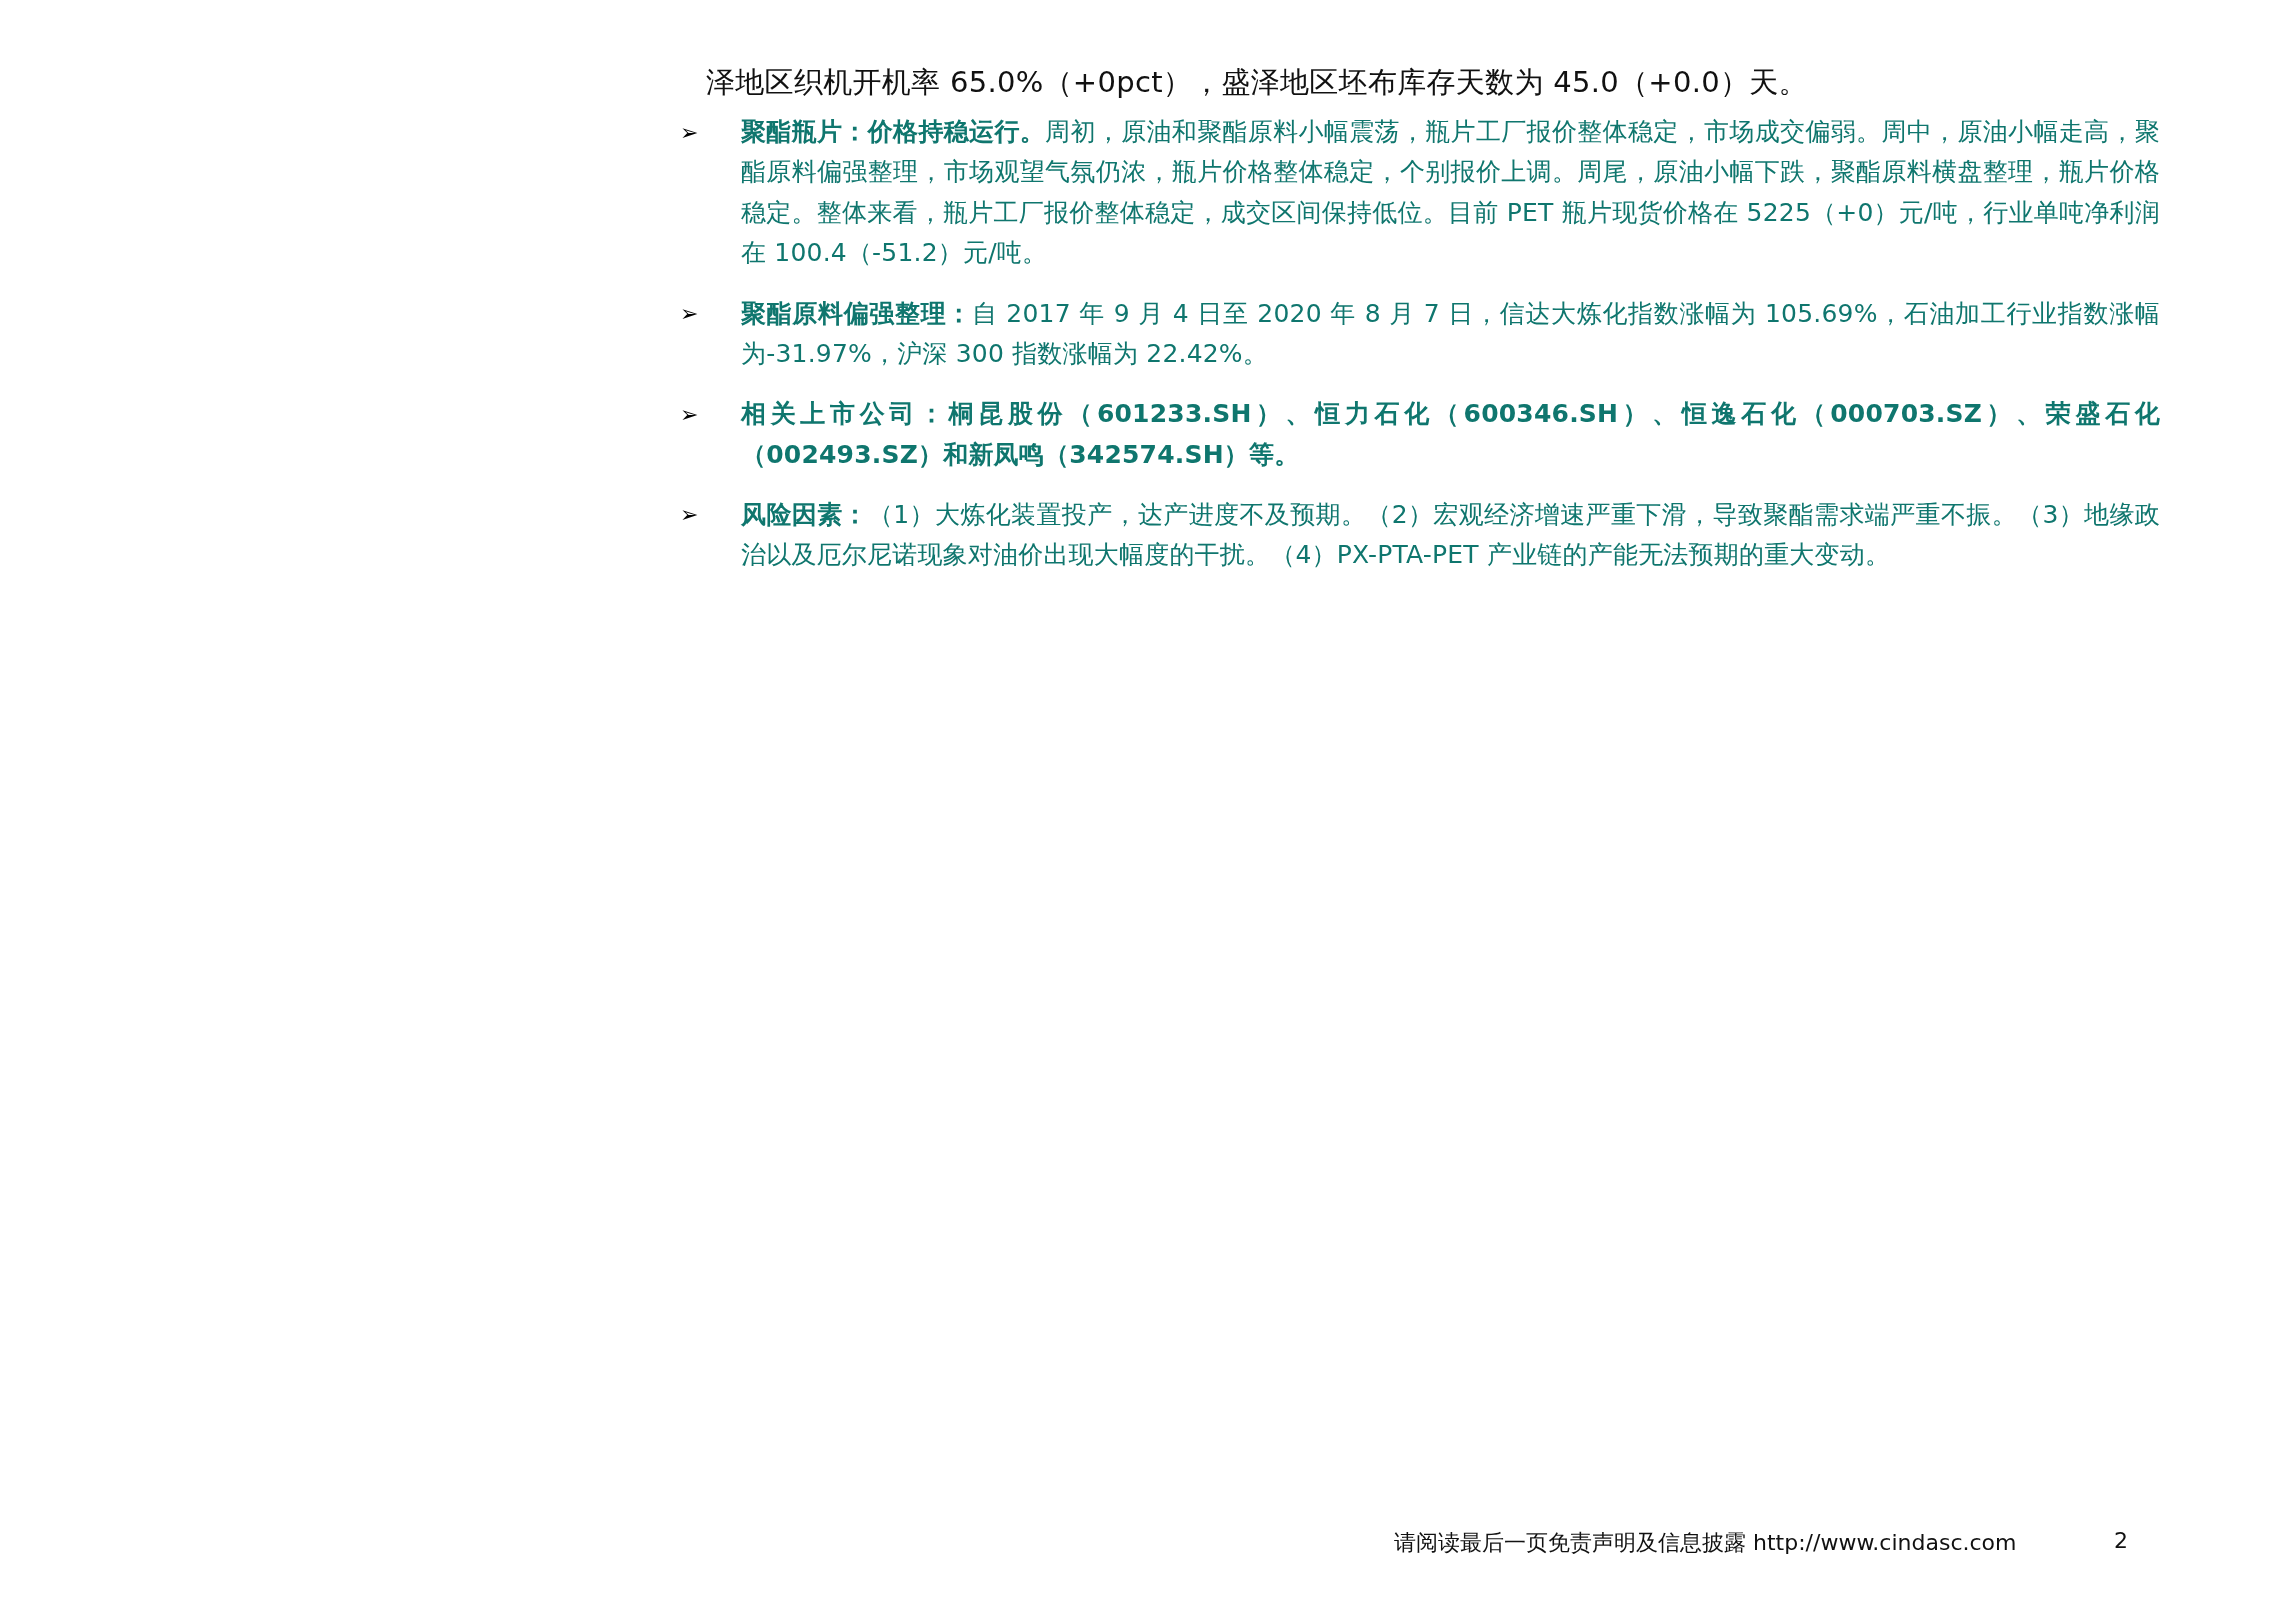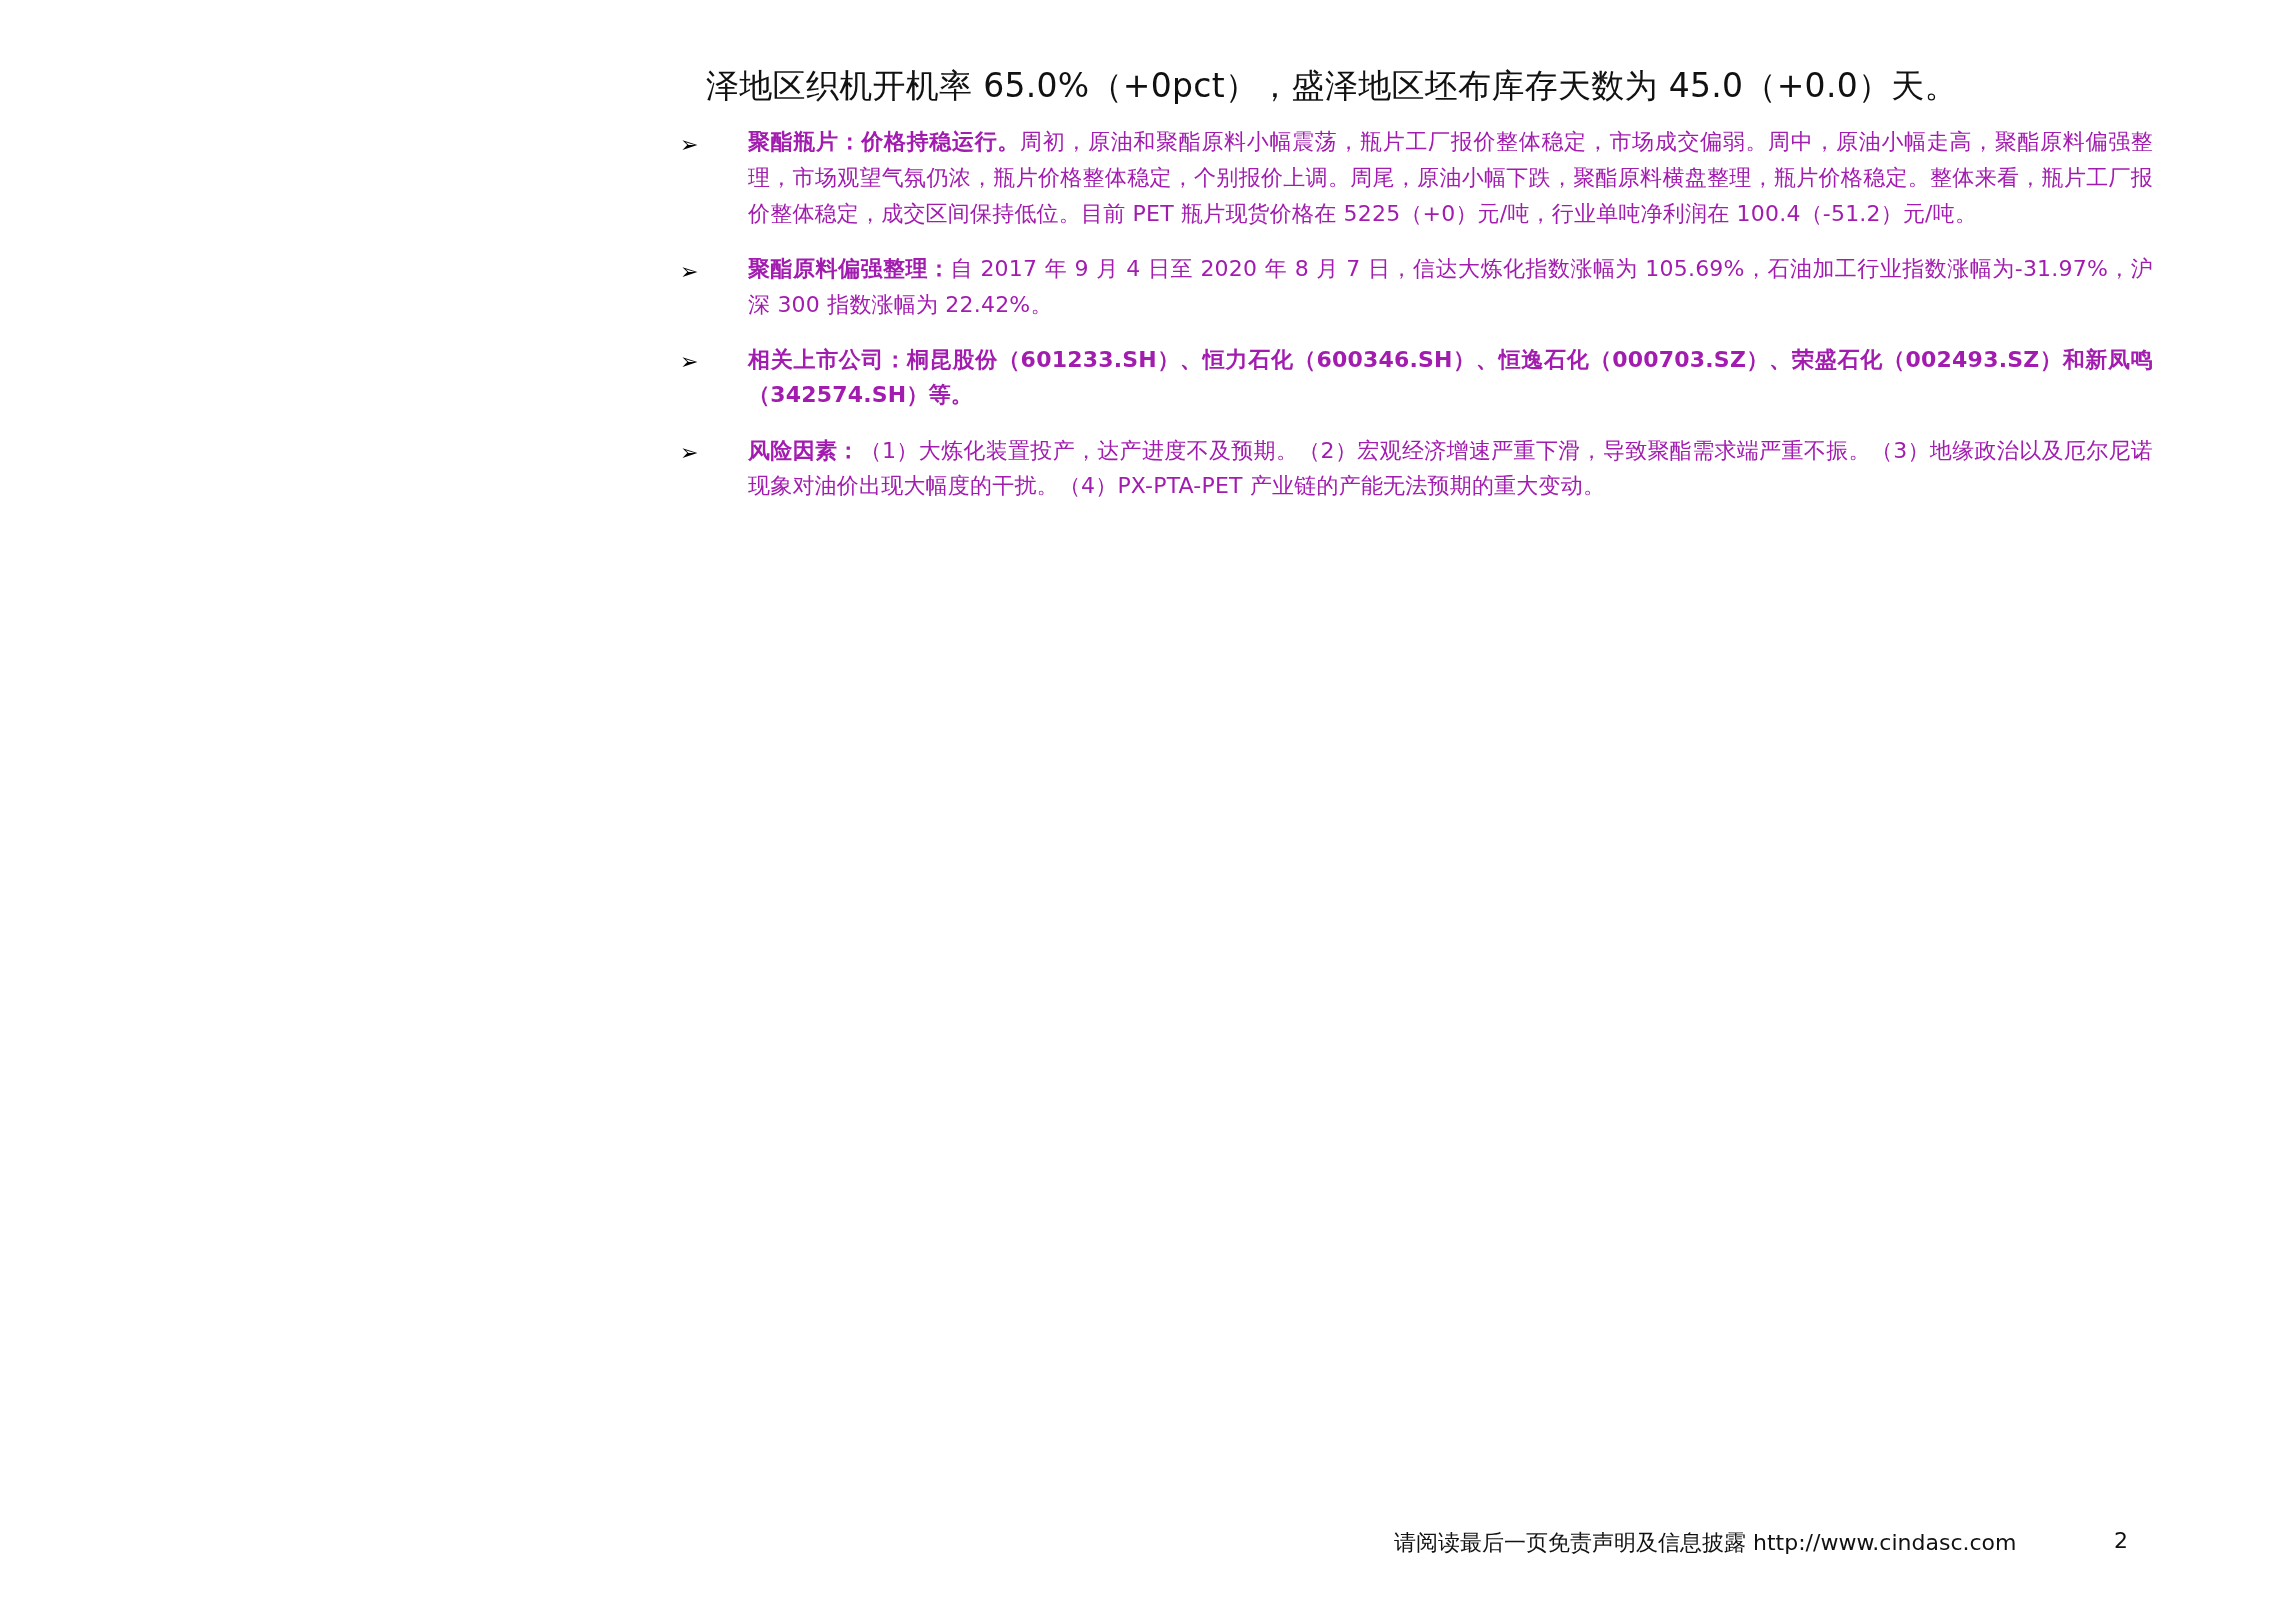--- a/index.html
+++ b/index.html
@@ -24,21 +24,21 @@
   }
   .content {
     position: absolute;
     left: 667px;
     top: 59px;
     width: 1498px;
   }
 
   
   .cont-line {
-    font-size: 33px;
+    font-size: 29px;
     line-height: 1.62;
     letter-spacing: 0.3px;
     margin: 0 0 6px 39px;
     font-family: "DejaVu Sans", "Liberation Sans", sans-serif;
     font-weight: 400;
     color: #111;
   }
 
   .bullet-item {
     position: relative;
@@ -48,27 +48,27 @@
   .bullet-marker {
     position: absolute;
     left: 13px;
     top: 2.6px;
     font-size: 22px;
     line-height: 1.6;
     color: #000;
     font-family: "DejaVu Sans", sans-serif;
   }
   .para {
-    font-size: 22px;
+    font-size: 25px;
     line-height: 1.62;
     letter-spacing: 0.2px;
     text-align: justify;
     font-family: "DejaVu Sans", "Liberation Sans", sans-serif;
-    color: #a21caf;
-    margin: 12px;
+    color: #0f766e;
+    margin: 5px;
   }
   .lead {
     font-weight: bold;
   }
   .allbold {
     font-weight: bold;
   }
 
   .footer {
     position: absolute;

